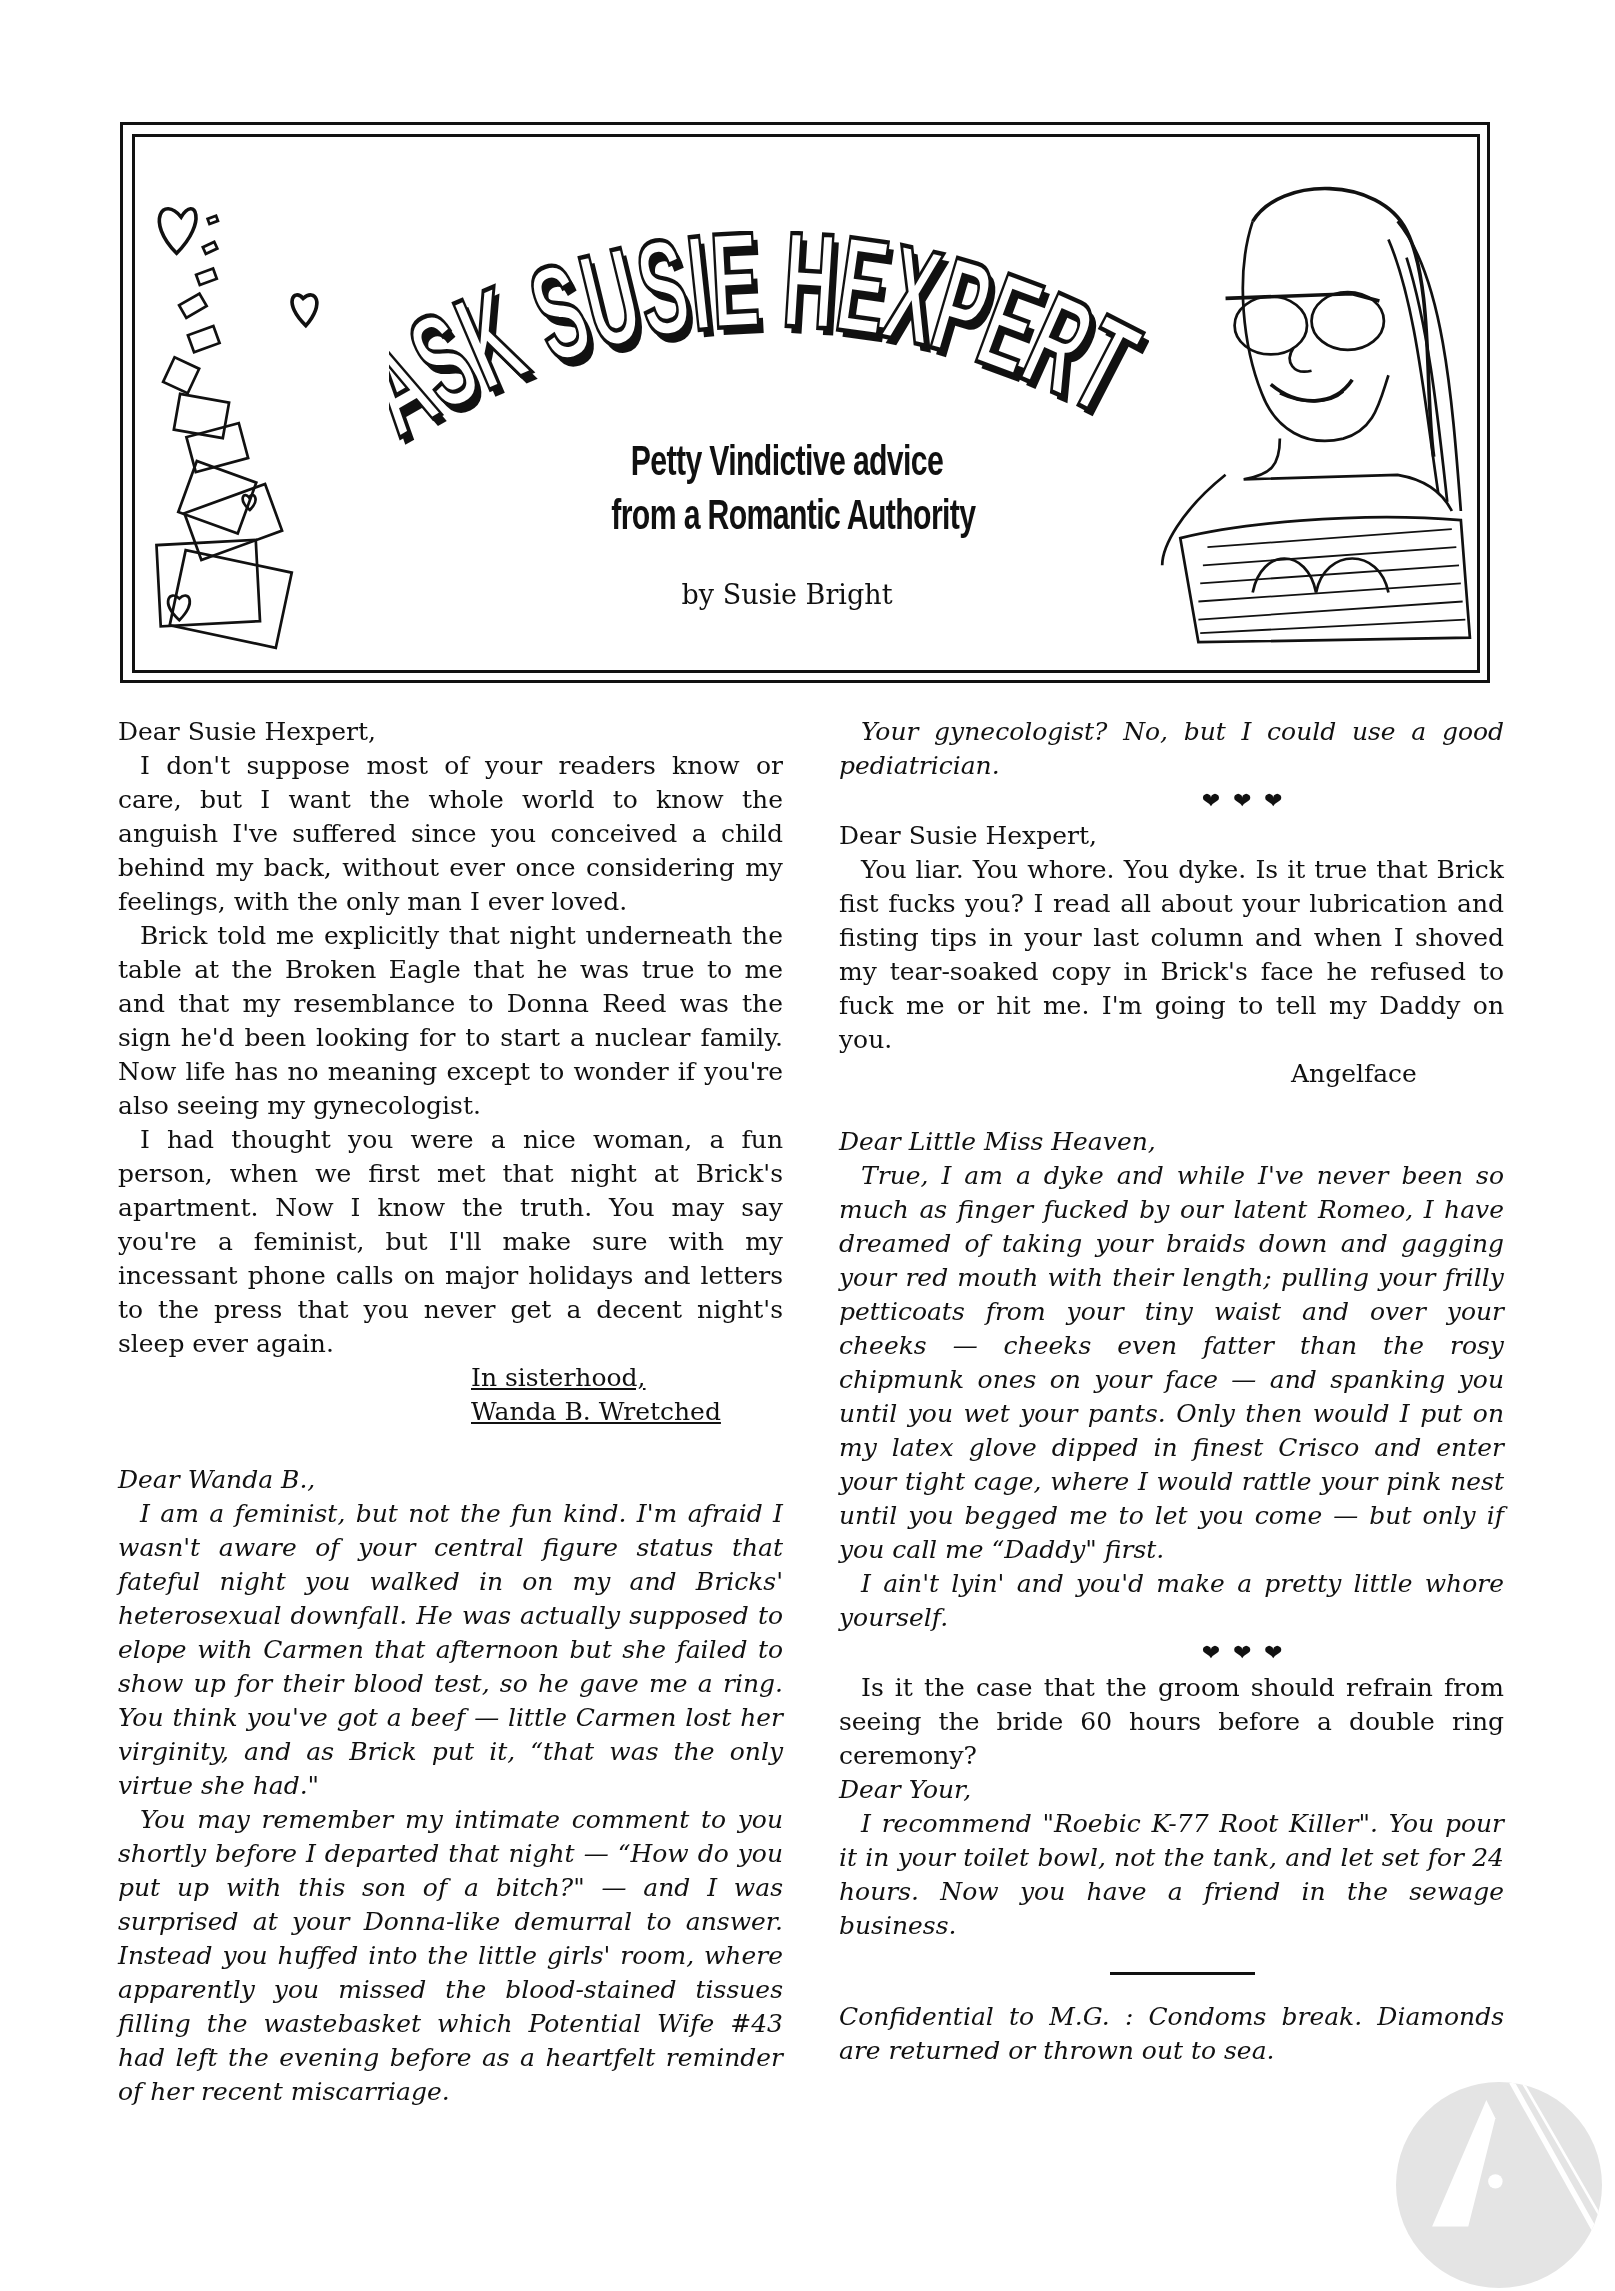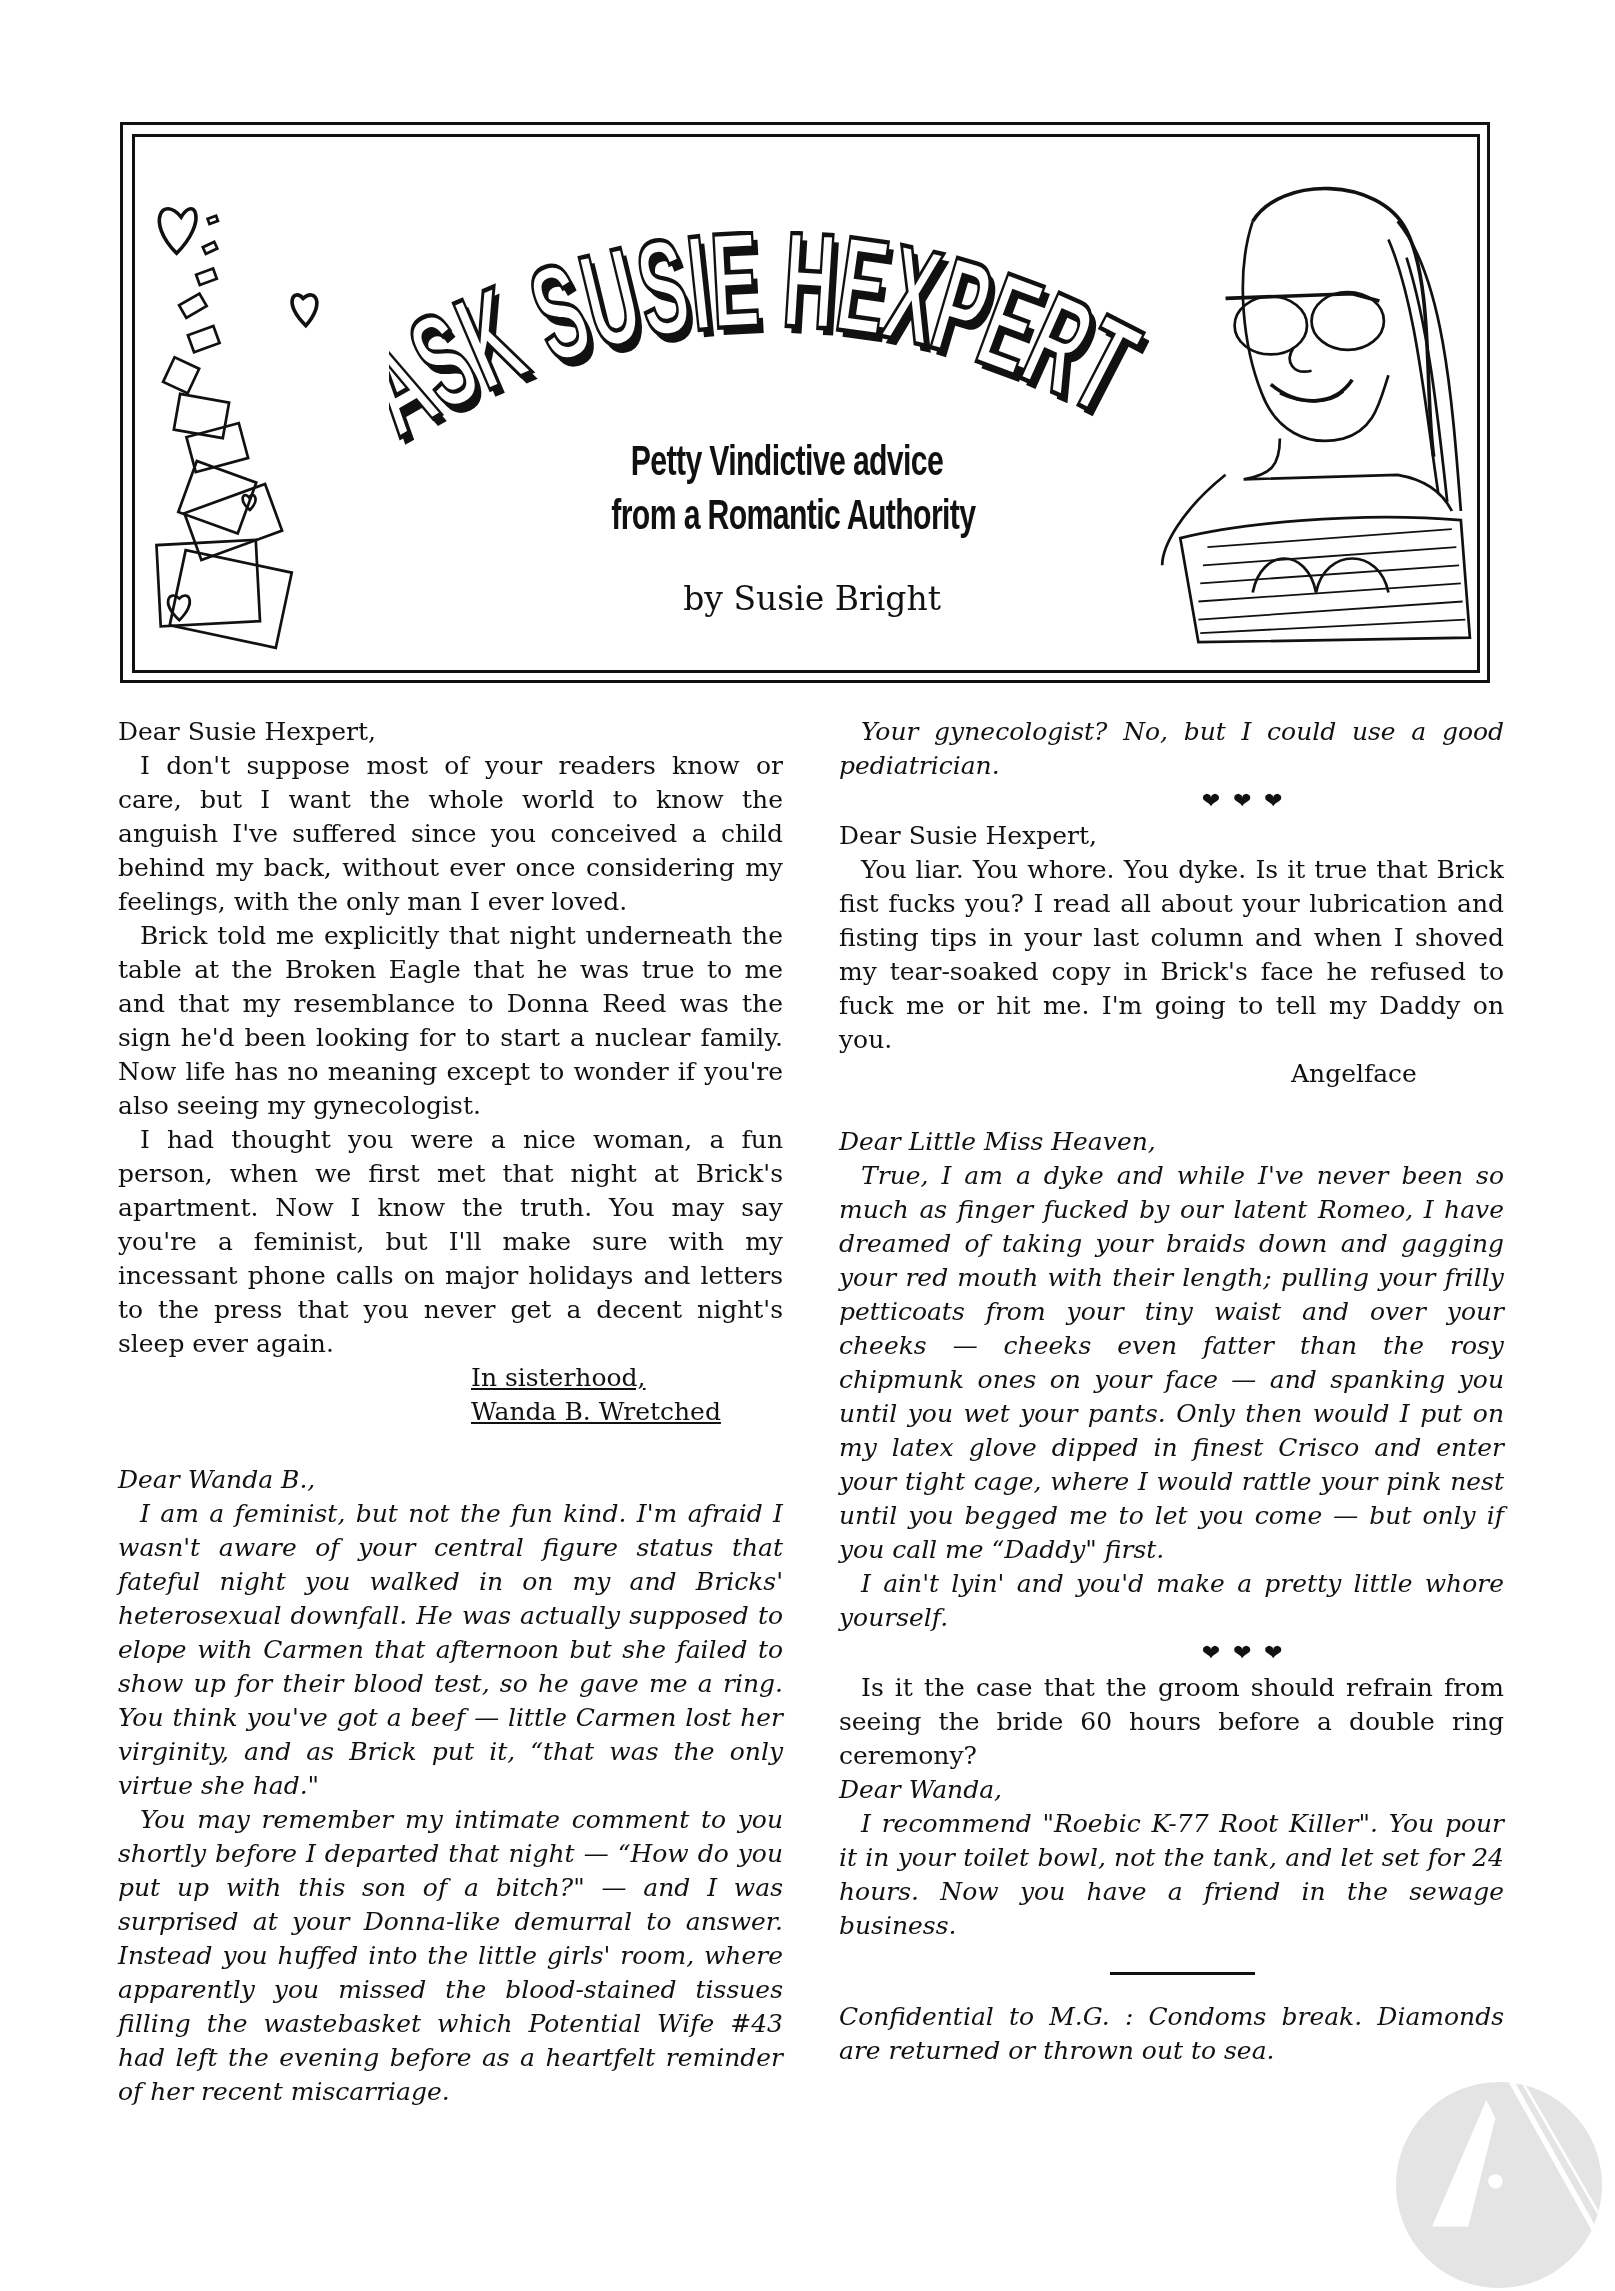--- a/index.html
+++ b/index.html
@@ -4,21 +4,21 @@
 <style>
   html, body { margin: 0; padding: 0; background: #ffffff; }
   body { width: 1616px; height: 2291px; position: relative; overflow: hidden; font-family: "DejaVu Serif", "Liberation Serif", serif; color: #111; }
 
   .banner-outer { position: absolute; left: 120px; top: 122px; width: 1370px; height: 561px; border: 3.6px solid #111; box-sizing: border-box; }
   .banner-inner { position: absolute; left: 132px; top: 134px; width: 1348px; height: 539px; border: 3.6px solid #111; box-sizing: border-box; }
 
   .title-svg { position: absolute; left: 389px; top: 231px; width: 760px; height: 235px; }
   .subtitle { position: absolute; left: 543px; top: 434px; width: 488px; text-align: center; font-family: "Liberation Sans", sans-serif; font-weight: bold; font-size: 42px; line-height: 54px; transform: scaleX(0.72); transform-origin: center top; letter-spacing: -0.9px; }
   .subtitle div { white-space: nowrap; }
-  .byline { position: absolute; left: 633px; top: 579px; width: 308px; text-align: right; font-family: "DejaVu Serif", serif; font-size: 33px; }
+  .byline { position: absolute; left: 633px; top: 579px; width: 308px; text-align: center; font-family: "DejaVu Serif", serif; font-size: 27px; }
 
   .letters-art { position: absolute; left: 154px; top: 181px; width: 235px; height: 488px; }
   .portrait-art { position: absolute; left: 1126px; top: 167px; width: 362px; height: 507px; }
 
   .col { position: absolute; top: 715px; width: 665px; font-size: 25px; line-height: 34px; }
   .col-left { left: 118px; }
   .col-right { left: 839px; }
   .col p { margin: 0; text-align: justify; }
   .indent { text-indent: 22px; }
   .it { font-style: italic; }
@@ -126,21 +126,21 @@
   <p class="hearts">❤❤❤</p>
   <p>Dear Susie Hexpert,</p>
   <p class="indent">You liar. You whore. You dyke. Is it true that Brick fist fucks you? I read all about your lubrication and fisting tips in your last column and when I shoved my tear-soaked copy in Brick's face he refused to fuck me or hit me. I'm going to tell my Daddy on you.</p>
   <p class="sig-r">Angelface</p>
   <div class="gap"></div>
   <p class="it">Dear Little Miss Heaven,</p>
   <p class="it indent">True, I am a dyke and while I've never been so much as finger fucked by our latent Romeo, I have dreamed of taking your braids down and gagging your red mouth with their length; pulling your frilly petticoats from your tiny waist and over your cheeks — cheeks even fatter than the rosy chipmunk ones on your face — and spanking you until you wet your pants. Only then would I put on my latex glove dipped in finest Crisco and enter your tight cage, where I would rattle your pink nest until you begged me to let you come — but only if you call me “Daddy" first.</p>
   <p class="it indent">I ain't lyin' and you'd make a pretty little whore yourself.</p>
   <p class="hearts">❤❤❤</p>
   <p class="indent">Is it the case that the groom should refrain from seeing the bride 60 hours before a double ring ceremony?</p>
-  <p class="it">Dear Wanda,</p>
+  <p class="it">Dear Your,</p>
   <p class="it indent">I recommend "Roebic K-77 Root Killer". You pour it in your toilet bowl, not the tank, and let set for 24 hours. Now you have a friend in the sewage business.</p>
   <div class="rule"></div>
   <p class="it">Confidential to M.G. : Condoms break. Diamonds are returned or thrown out to sea.</p>
 </div>
 
 <div class="watermark">
   <svg width="206" height="206" viewBox="0 0 228 228">
     <path d="M100 20 L40 160 L80 160 L110 40 Z" fill="#fff"></path>
     <circle cx="110" cy="110" r="8" fill="#fff"></circle>
     <path d="M128 0 L240 200" stroke="#fff" stroke-width="6"></path>

